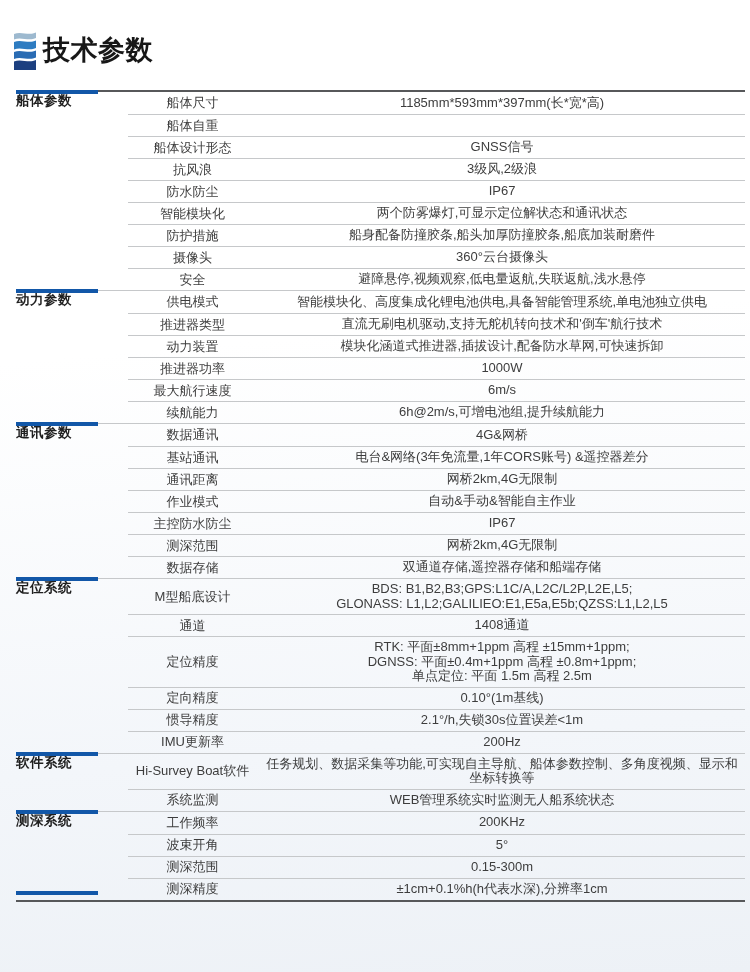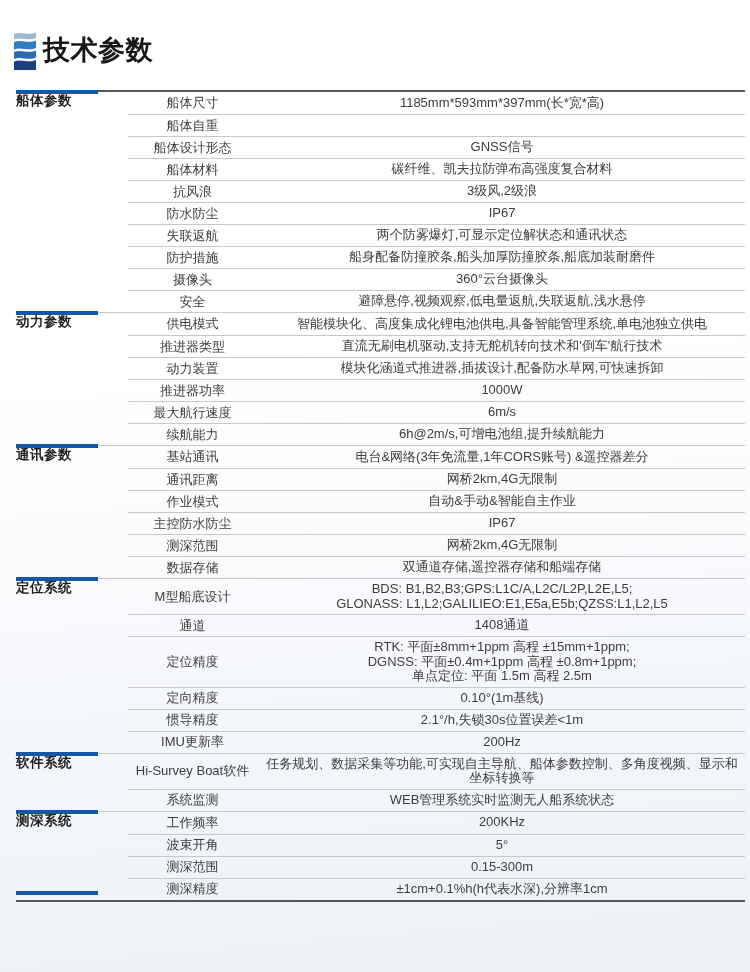--- a/index.html
+++ b/index.html
@@ -119,37 +119,33 @@
 
   <div class="spec-row">
     <div class="param-name">船体自重</div>
   </div>
 
   <div class="spec-row">
     <div class="param-name">船体设计形态</div>
     <div class="param-value">GNSS信号</div>
   </div>
 
-  <div class="spec-row">
-    <div class="param-name">船体材料</div>
-    <div class="param-value">碳纤维、凯夫拉防弹布高强度复合材料</div>
-  </div>
 
   <div class="spec-row">
     <div class="param-name">抗风浪</div>
     <div class="param-value">3级风,2级浪</div>
   </div>
 
   <div class="spec-row">
     <div class="param-name">防水防尘</div>
     <div class="param-value">IP67</div>
   </div>
 
   <div class="spec-row">
-    <div class="param-name">失联返航</div>
+    <div class="param-name">智能模块化</div>
     <div class="param-value">两个防雾爆灯,可显示定位解状态和通讯状态</div>
   </div>
 
   <div class="spec-row">
     <div class="param-name">防护措施</div>
     <div class="param-value">船身配备防撞胶条,船头加厚防撞胶条,船底加装耐磨件</div>
   </div>
 
   <div class="spec-row">
     <div class="param-name">摄像头</div>
@@ -198,20 +194,24 @@
     <div class="param-value">6h@2m/s,可增电池组,提升续航能力</div>
   </div>
 </div>
   </div>
 
   <div class="spec-section">
     <div class="category-cell">
       <span class="category-label">通讯参数</span>
     </div>
     <div class="section-rows">
+  <div class="spec-row">
+    <div class="param-name">数据通讯</div>
+    <div class="param-value">4G&amp;网桥</div>
+  </div>
 
   <div class="spec-row">
     <div class="param-name">基站通讯</div>
     <div class="param-value">电台&amp;网络(3年免流量,1年CORS账号) &amp;遥控器差分</div>
   </div>
 
   <div class="spec-row">
     <div class="param-name">通讯距离</div>
     <div class="param-value">网桥2km,4G无限制</div>
   </div>

